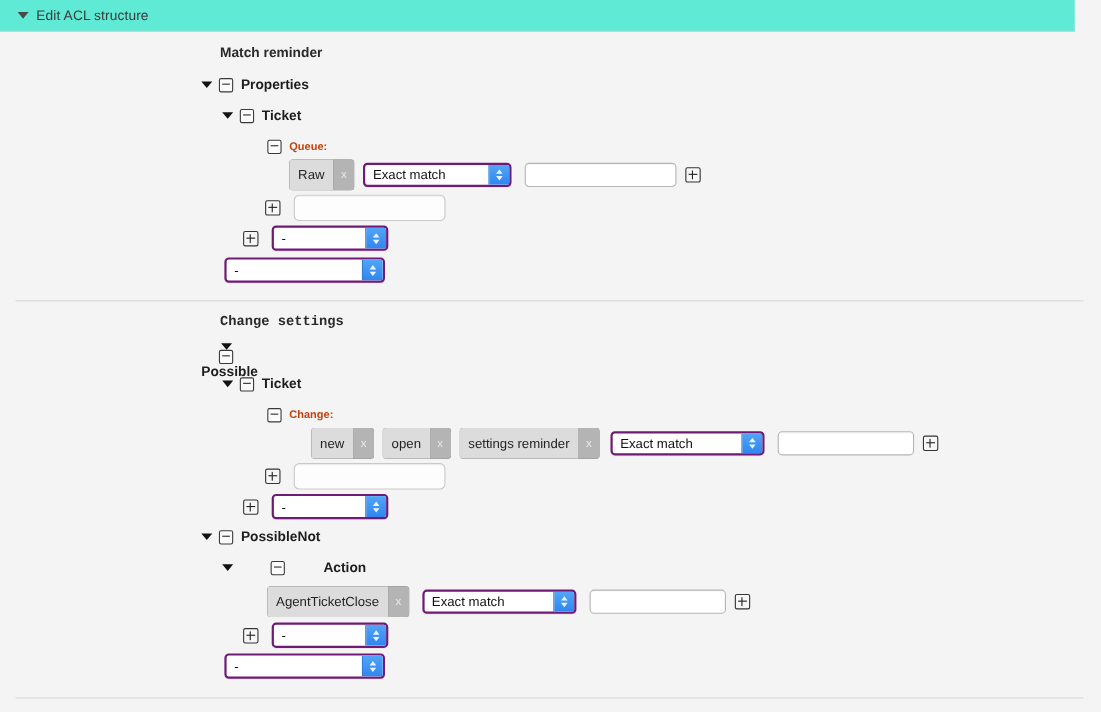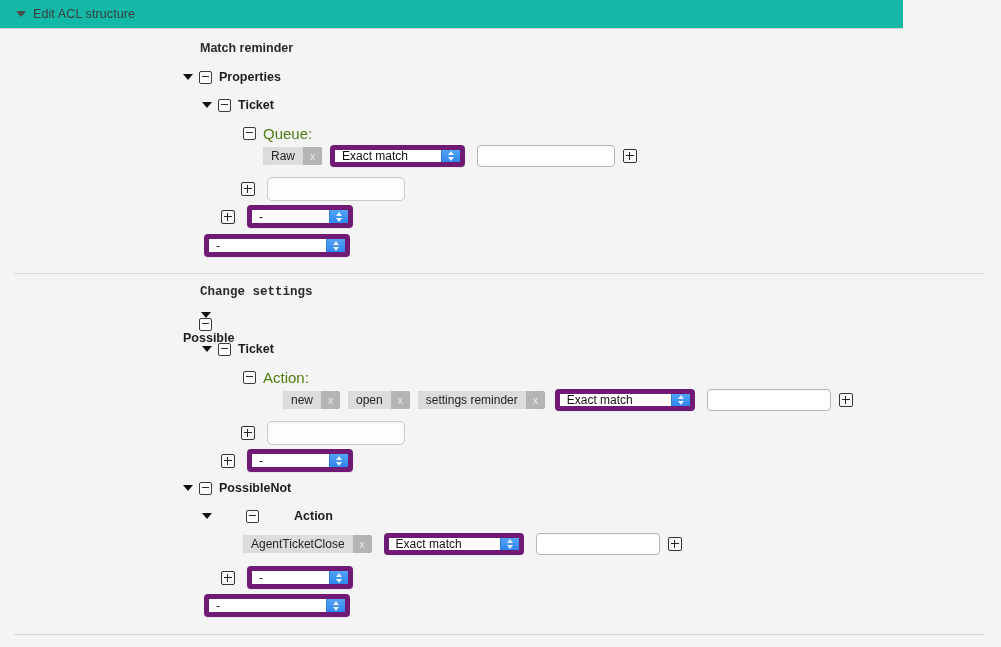--- a/index.html
+++ b/index.html
@@ -15,23 +15,23 @@
     color: #222222;
     overflow: hidden;
     position: relative;
   }
 
   
   .widget-header {
     position: absolute;
     left: 0;
     top: 0;
-    width: 903px;
+    width: 977px;
     height: 29px;
-    background: #14b8a6;
+    background: #5eead4;
     border-bottom: 1px solid #d2d2d2;
     box-sizing: border-box;
     display: flex;
     align-items: center;
   }
   .widget-header .tri {
     margin-left: 16px;
     margin-right: 7px;
     width: 0; height: 0;
     border-left: 5px solid transparent;
@@ -99,30 +99,30 @@
     height: 1px;
     background: #2d2d2d;
   }
   .node-label {
     font-weight: bold;
     font-size: 12.5px;
     color: #1d1d1d;
     text-align: right;
   }
   .node-label.plain {
-    font-weight: normal;
-    font-size: 15px;
-    color: #4d7c0f;
+    font-weight: bold;
+    font-size: 10px;
+    color: #c2410c;
   }
 
   
   .pill {
     display: inline-flex;
     align-items: stretch;
-    height: 18px;
+    height: 28px;
     border-radius: 3px;
     overflow: hidden;
     vertical-align: middle;
     background: #737373;
     flex: 0 0 auto;
   }
   .pill .pill-text {
     display: flex;
     align-items: center;
     padding: 0 8px;
@@ -141,21 +141,21 @@
     font-size: 10.5px;
     cursor: pointer;
   }
 
   
   .sel {
     display: inline-flex;
     align-items: center;
     height: 22px;
     background: #ffffff;
-    border: 5px solid #701a75;
+    border: 2px solid #701a75;
     border-radius: 4px;
     box-sizing: border-box;
     position: relative;
     overflow: hidden;
     flex: 0 0 auto;
     box-shadow: 0 1px 0 rgba(0,0,0,0.05);
   }
   .sel .sel-val {
     padding-left: 7px;
     padding-right: 24px;
@@ -330,21 +330,21 @@
   </div>
 
   <div class="abs tree-row" style="left:202px; top:310px;">
     <span class="caret"></span>
     <span class="boxicon"></span>
     <span class="node-label">Ticket</span>
   </div>
 
   <div class="abs tree-row" style="left:243px; top:338px;">
     <span class="boxicon"></span>
-    <span class="node-label plain">Action:</span>
+    <span class="node-label plain">Change:</span>
   </div>
 
   <div class="abs ctl-row" style="left:263px; top:359px;margin-left:20px;">
     <span class="pill">
       <span class="pill-text">new</span>
       <span class="pill-x">x</span>
     </span>
     <span class="pill gap8">
       <span class="pill-text">open</span>
       <span class="pill-x">x</span>

